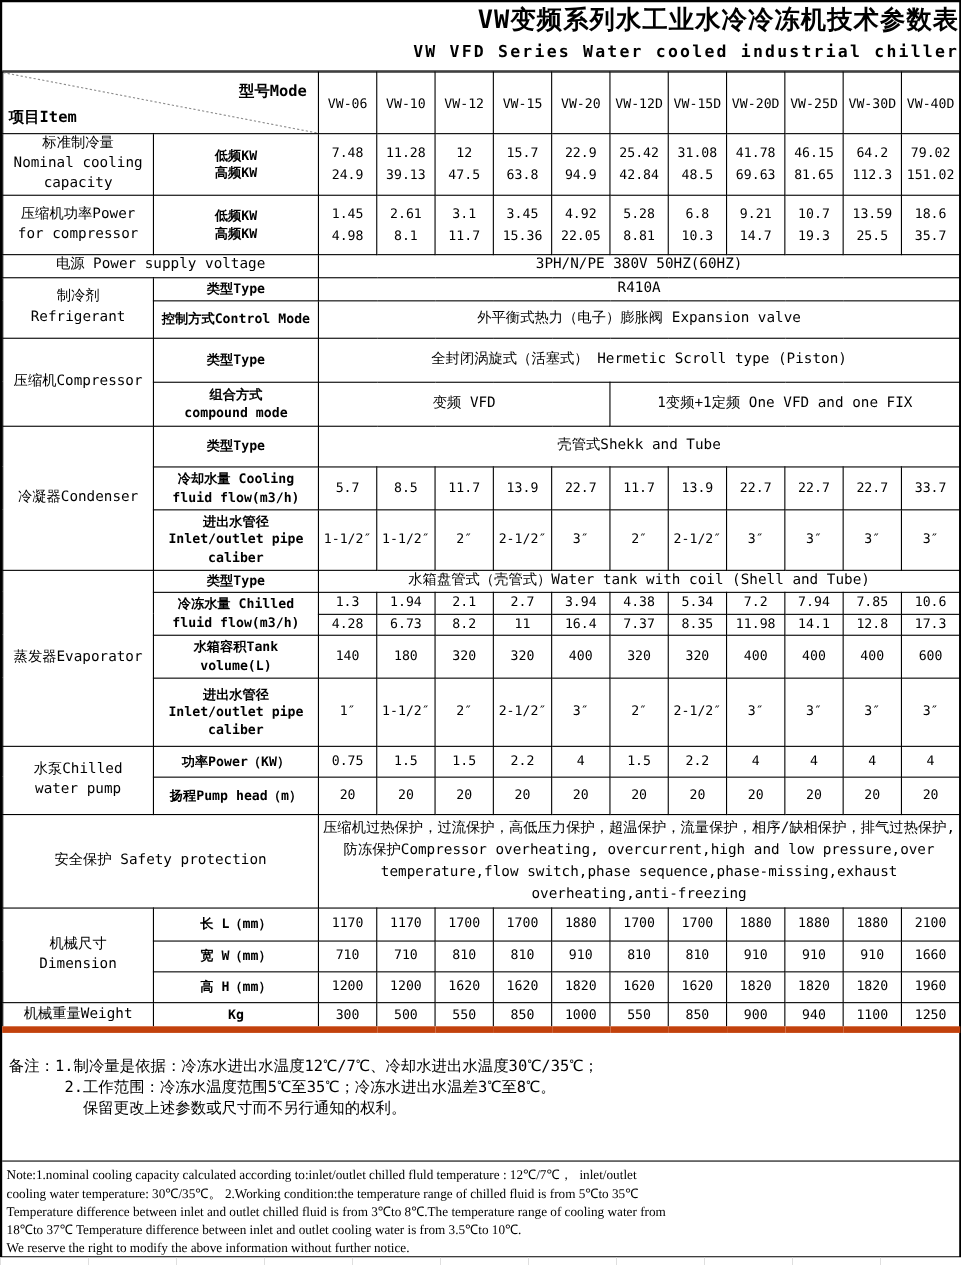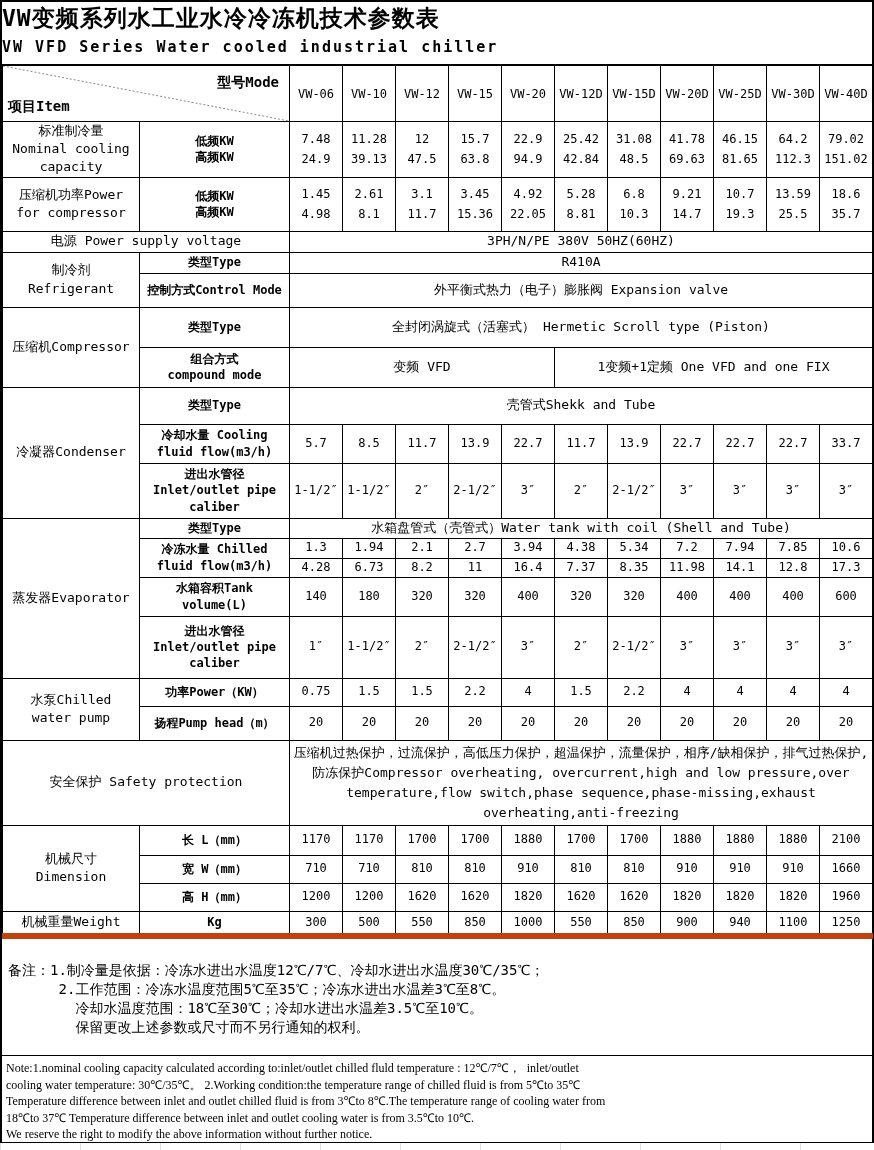--- a/index.html
+++ b/index.html
@@ -2,21 +2,21 @@
 <html><head>
 <meta charset="utf-8">
 <style>
   html,body{margin:0;padding:0;background:#ffffff;}
   .sheet{
     width:874px;height:1150px;background:#fff;color:#000;
     font-family:"DejaVu Sans Mono","Liberation Mono",monospace;
     overflow:hidden;box-sizing:border-box;
   }
   .outer{border:2px solid #000;border-bottom:1px solid #000;}
-  .titles{border-bottom:1px solid #000;text-align:left;padding:2px 0 3px 0;}
+  .titles{border-bottom:1px solid #000;text-align:right;padding:2px 0 3px 0;}
   .t-zh{font-size:23px;font-weight:bold;line-height:29px;letter-spacing:1px;}
   .t-en{font-size:15px;font-weight:bold;line-height:28px;letter-spacing:2px;}
   table.spec{border-collapse:collapse;table-layout:fixed;width:870px;}
   table.spec td{border:1px solid #000;text-align:center;vertical-align:middle;
     padding:0 2px;overflow:hidden;}
   td.tt{border-top:2px solid #000;}
   tr.last-row td{border-bottom:6px solid #c2410c;}
   .g{font-weight:normal;font-size:13px;line-height:1.4;}
   .lbl{font-weight:bold;font-size:12px;line-height:1.35;margin-left:20px;}
   .val{font-size:12px;line-height:1.3;}
@@ -393,18 +393,18 @@
             <td class="val tt">550</td>
             <td class="val tt">850</td>
             <td class="val tt">900</td>
             <td class="val tt">940</td>
             <td class="val tt">1100</td>
             <td class="val tt">1250</td>
           </tr>
         </tbody>
     </table>
 
-    <div class="notes-zh"><div class="nline">备注：1.制冷量是依据：冷冻水进出水温度12℃/7℃、冷却水进出水温度30℃/35℃；</div><div class="nline">      2.工作范围：冷冻水温度范围5℃至35℃；冷冻水进出水温差3℃至8℃。</div><div class="nline">        冷却水温度范围：18℃至30℃；冷却水进出水温差3.5℃至10℃。</div><div class="nline">        保留更改上述参数或尺寸而不另行通知的权利。</div></div>
+    <div class="notes-zh"><div class="nline">备注：1.制冷量是依据：冷冻水进出水温度12℃/7℃、冷却水进出水温度30℃/35℃；</div><div class="nline">      2.工作范围：冷冻水温度范围5℃至35℃；冷冻水进出水温差3℃至8℃。</div><div class="nline">        保留更改上述参数或尺寸而不另行通知的权利。</div></div>
     <div class="notes-en"><div class="nline">Note:1.nominal cooling capacity calculated according to:inlet/outlet chilled fluld temperature : 12℃/7℃，  inlet/outlet</div><div class="nline">cooling water temperature: 30℃/35℃。 2.Working condition:the temperature range of chilled fluid is from 5℃to 35℃</div><div class="nline">Temperature difference between inlet and outlet chilled fluid is from 3℃to 8℃.The temperature range of cooling water from</div><div class="nline">18℃to 37℃ Temperature difference between inlet and outlet cooling water is from 3.5℃to 10℃.</div><div class="nline">We reserve the right to modify the above information without further notice.</div></div>
   </div>
 
   <div class="grid-strip"></div>
 </div>
 
 </body></html>

